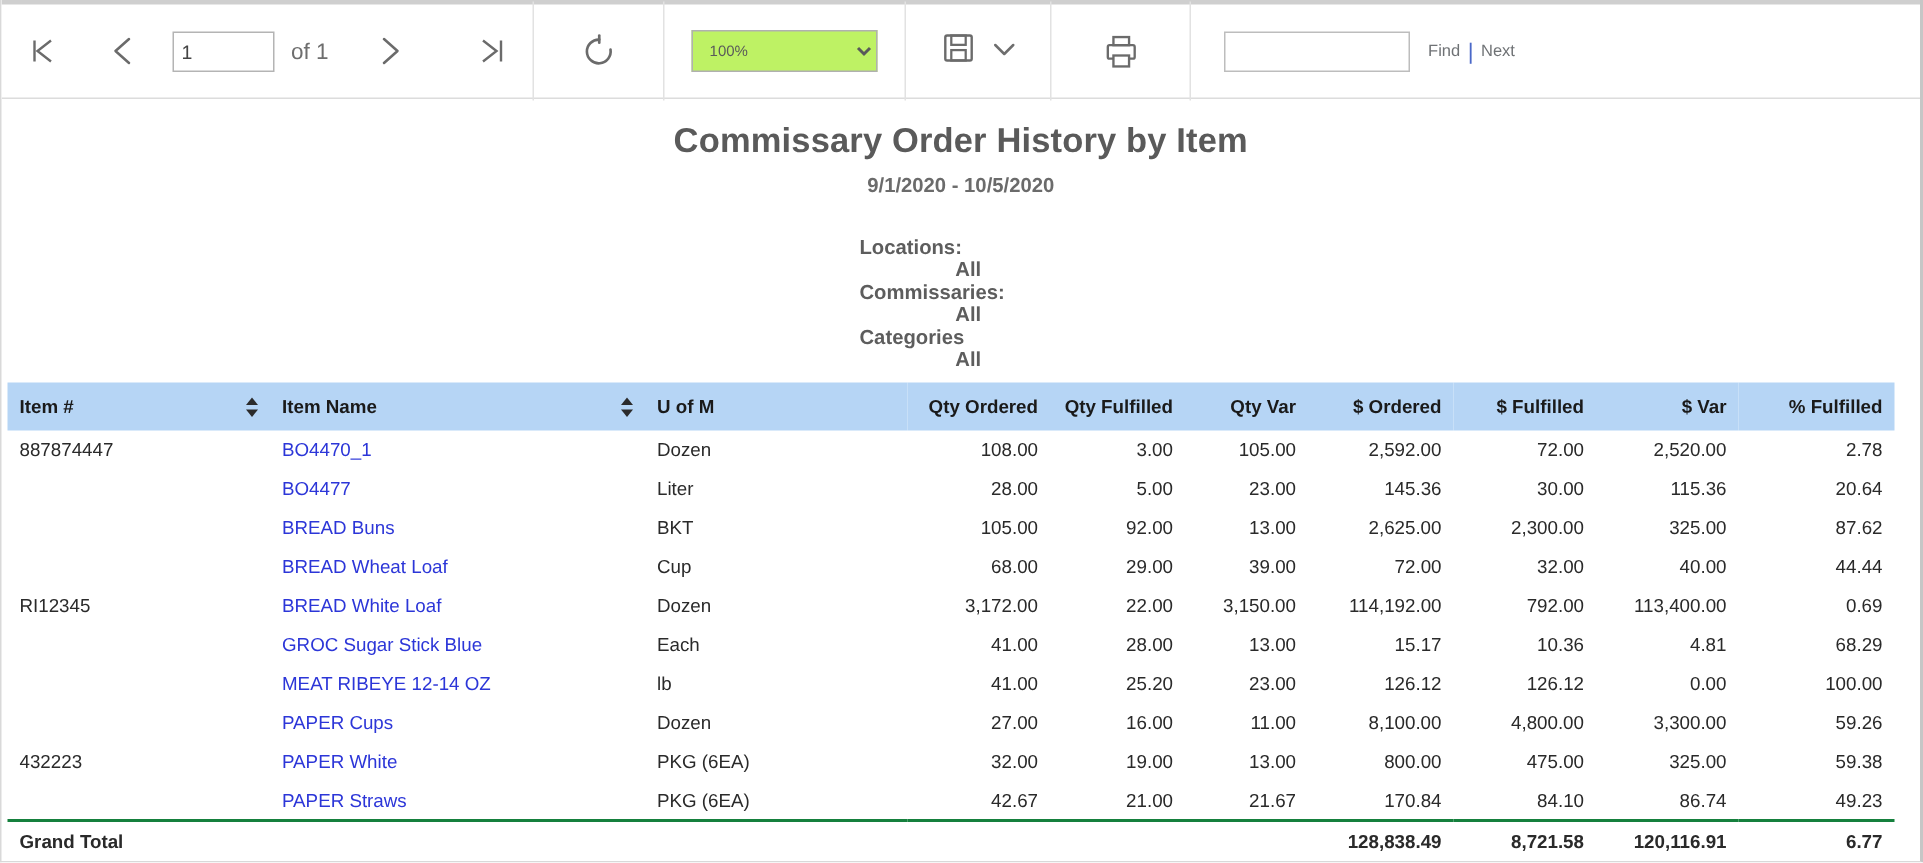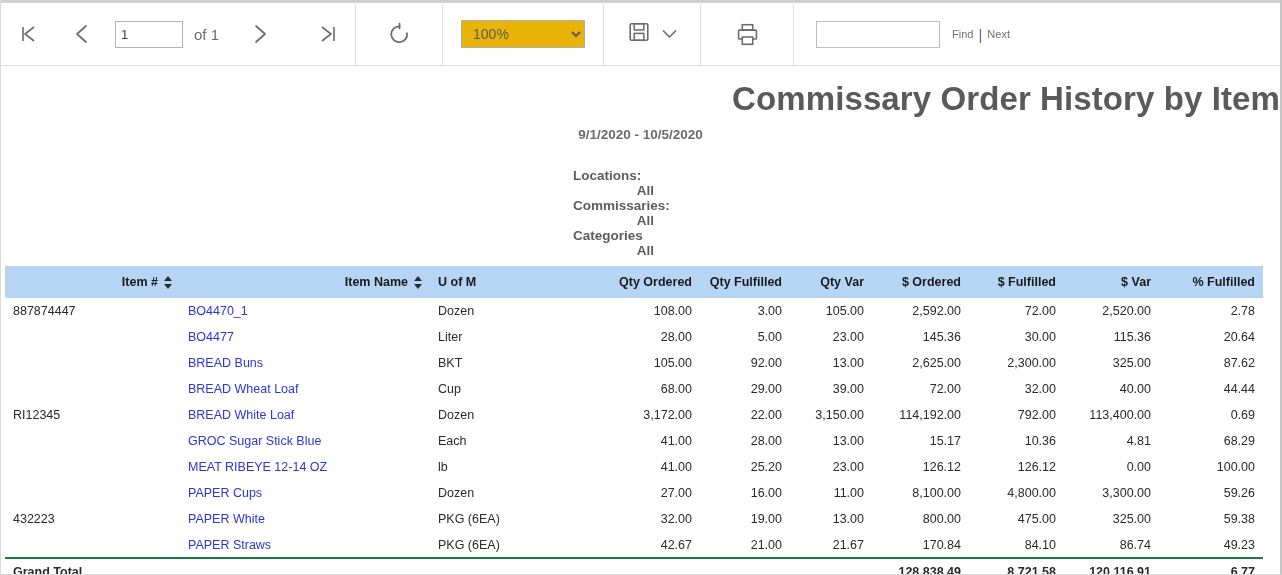--- a/index.html
+++ b/index.html
@@ -78,23 +78,23 @@
     font-size: 15px;
     color: #6e6e6e;
     margin: 0 14px 0 11px;
     white-space: nowrap;
   }
 
   .zoom-select {
     width: 124px;
     height: 28px;
     border: 1px solid #b0b0b0;
-    background: #eab308;
+    background: #bef264;
     font-family: "Liberation Sans", sans-serif;
-    font-size: 14px;
+    font-size: 10px;
     color: #5a5a5a;
     padding-left: 7px;
     margin: 0 18px;
     outline: none;
   }
 
   .save-wrap {
     display: flex;
     align-items: center;
     justify-content: center;
@@ -132,22 +132,22 @@
     margin: 0 5px;
     font-size: 15px;
   }
 
   
   #report {
     position: relative;
     padding: 0;
   }
   #report-title {
-    text-align: right;
-    font-size: 33px;
+    text-align: center;
+    font-size: 23px;
     font-weight: bold;
     color: #5a5a5a;
     margin-top: 14px;
     letter-spacing: 0.1px;
   }
   #report-subtitle {
     text-align: center;
     font-size: 13.5px;
     font-weight: bold;
     color: #6b6b6b;
@@ -189,21 +189,21 @@
     padding: 0 8px;
     vertical-align: middle;
     white-space: nowrap;
   }
   #grid th.th-left  { text-align: left; }
   #grid th.th-right { text-align: right; }
 
   .th-inner {
     display: flex;
     align-items: center;
-    justify-content: flex-end;
+    justify-content: space-between;
   }
   .sort-ctl {
     display: inline-flex;
     flex-direction: column;
     align-items: center;
     cursor: pointer;
     line-height: 0;
     margin-left: 6px;
   }
   .sort-ctl .tri {

